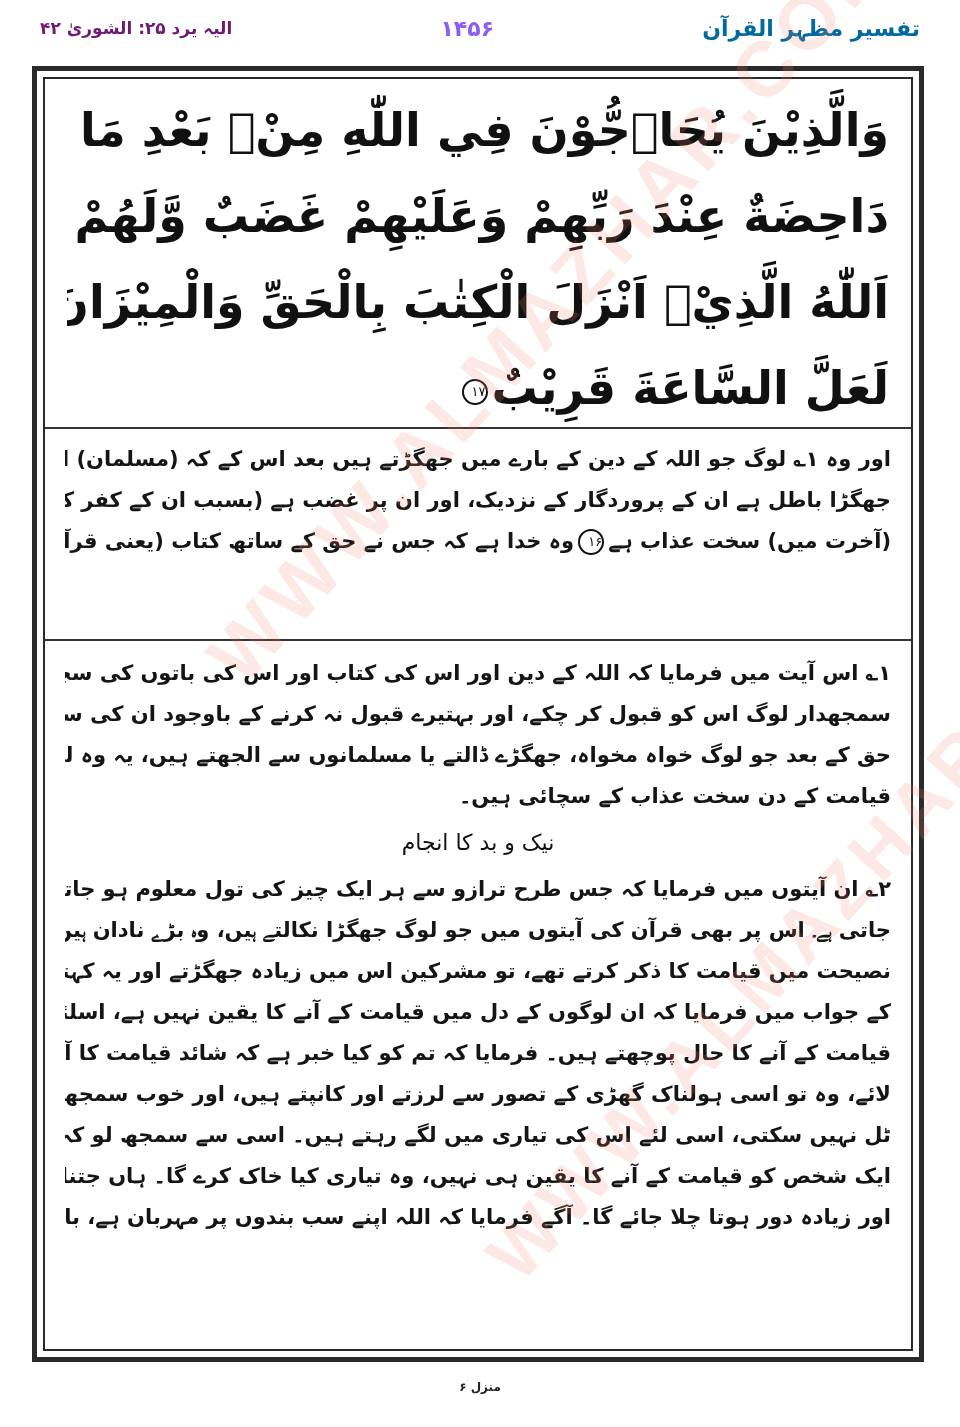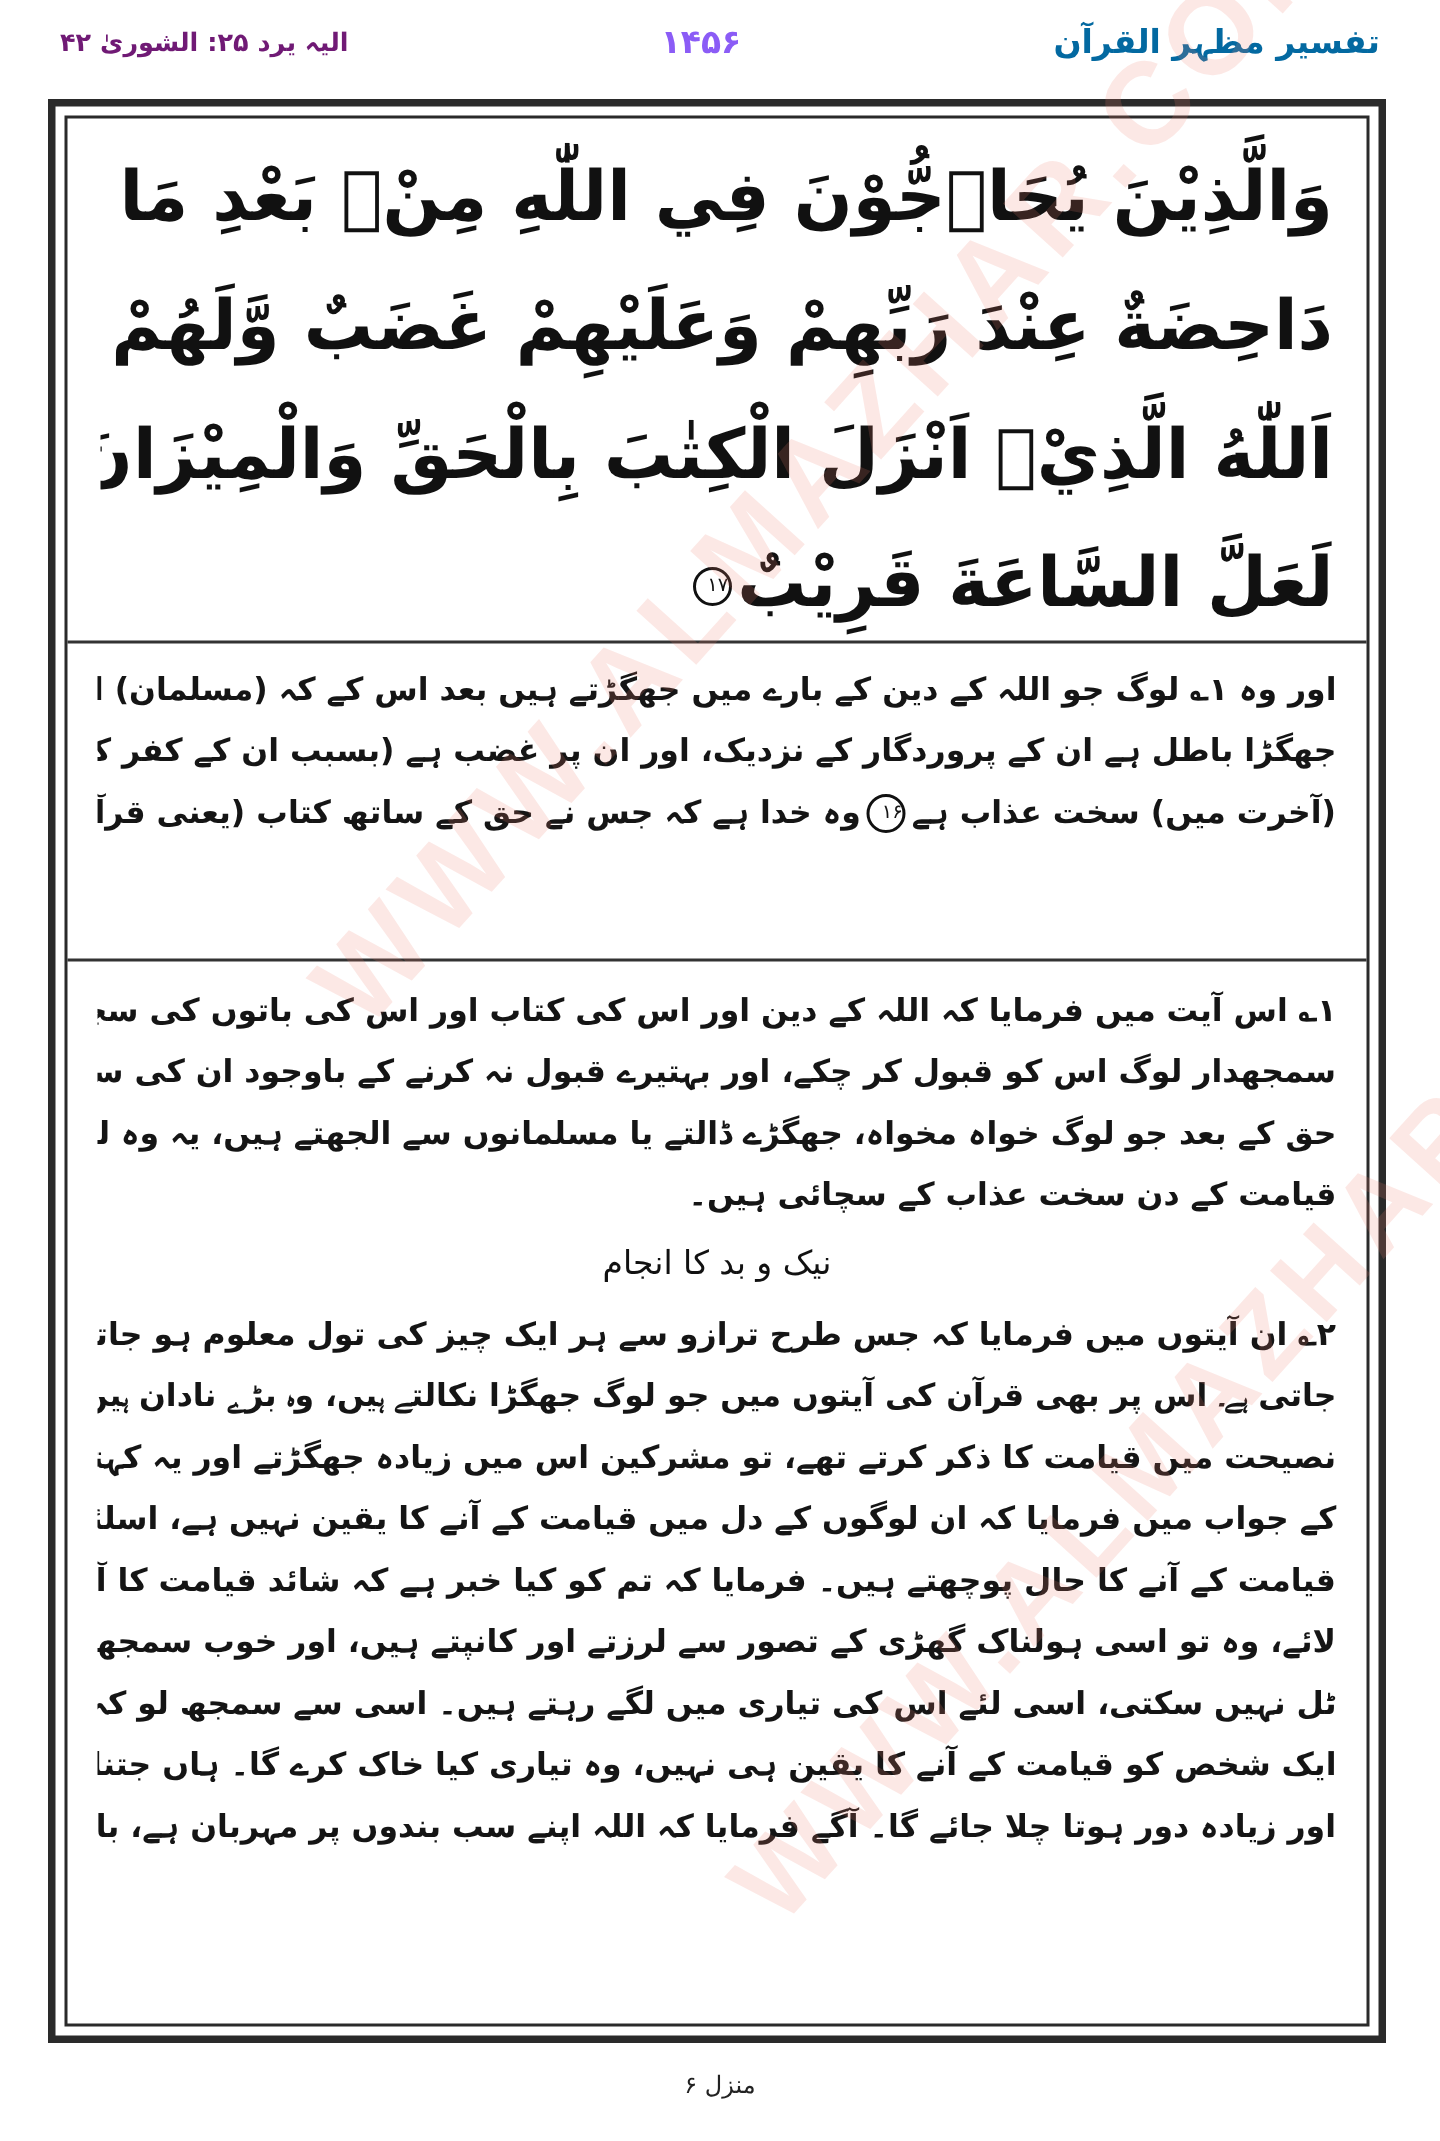--- a/index.html
+++ b/index.html
@@ -54,21 +54,21 @@
     }
     .ayah-marker {
       display: inline-block; border: 2px solid #111; border-radius: 50%;
       font-size: 13px; width: 22px; height: 22px; line-height: 22px;
       text-align: left; vertical-align: middle; margin: 0 4px;
       font-weight: normal;
     }
 
     .footer {
       position: absolute; top: 1380px; left: 0; right: 0; text-align: center;
-      font-size: 16px; font-weight: normal; color: #222; direction: rtl;
+      font-size: 12px; font-weight: bold; color: #222; direction: rtl;
     }
 
     .watermark {
       position: absolute; pointer-events: none;
       font-family: "Liberation Sans", sans-serif; font-weight: bold;
       color: rgba(240, 130, 110, 0.18); letter-spacing: 6px;
       transform-origin: left top; white-space: nowrap;
     }
     .wm1 { left: 190px; top: 640px; font-size: 78px; transform: rotate(-48deg); }
     .wm2 { left: 470px; top: 1240px; font-size: 74px; transform: rotate(-48deg); }

